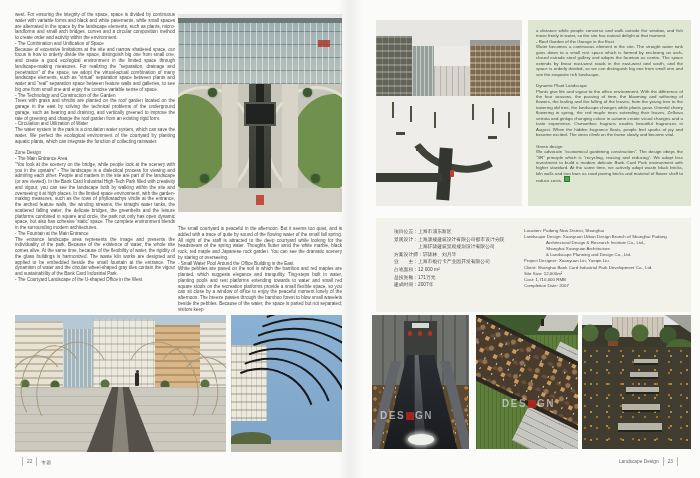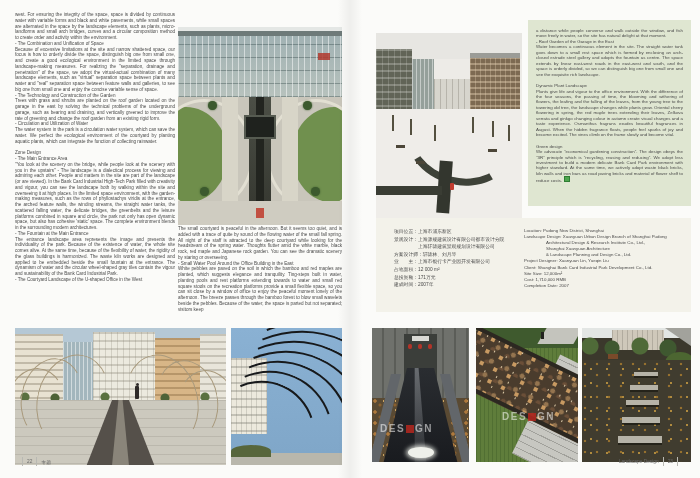--- a/index.html
+++ b/index.html
@@ -24,21 +24,21 @@
   .infobox .en{position:absolute;left:148px;top:10px;width:160px;font-size:4.4px;line-height:6.1px;color:#4a4a4a;}
   .infobox .ln{white-space:nowrap;overflow:hidden;}
   .infobox .cont{padding-left:22px;}
   .infobox .cn .cont{padding-left:24px;}
   
   .footer{position:absolute;bottom:12px;font-size:4.8px;color:#6a6a6a;display:flex;align-items:center;gap:4px;}
   .fl{left:22px;}
   .fr{right:22px;}
   .frule{display:inline-block;width:1px;height:9px;background:#b9b9b3;}
   
-  .photo{position:absolute;overflow:hidden;background:#cccccc;margin-top:13px;}
+  .photo{position:absolute;overflow:hidden;background:#cccccc;}
   .photo div{position:absolute;}
   .wm{font-size:10px;font-weight:bold;letter-spacing:1.5px;color:rgba(255,255,255,0.55);
       display:flex;align-items:center;gap:1px;}
   .wmseal{display:inline-block;width:8px;height:8px;background:rgba(181,39,31,0.85);}
   
   .p1{left:178px;top:14px;width:164px;height:198px;background:#c9c6bb;}
   .p1 .sky{left:0;top:0;right:0;height:6px;background:#e4e7e5;}
   .p1 .bld{left:0;top:4px;right:0;height:66px;
      background-image:repeating-linear-gradient(90deg,rgba(255,255,255,0.5) 0 1px,rgba(0,0,0,0) 1px 6px),
        repeating-linear-gradient(180deg,rgba(36,58,58,0.35) 0 1px,rgba(0,0,0,0) 1px 13px),

